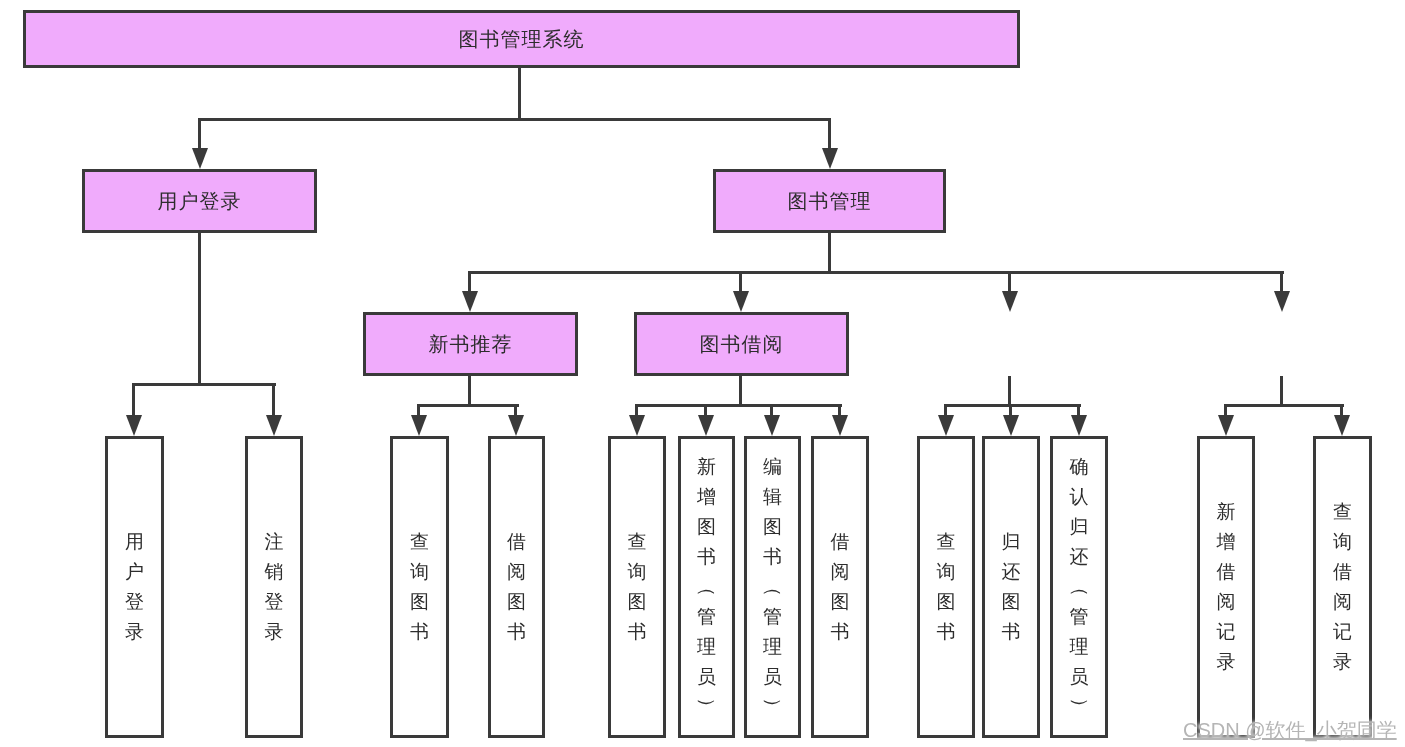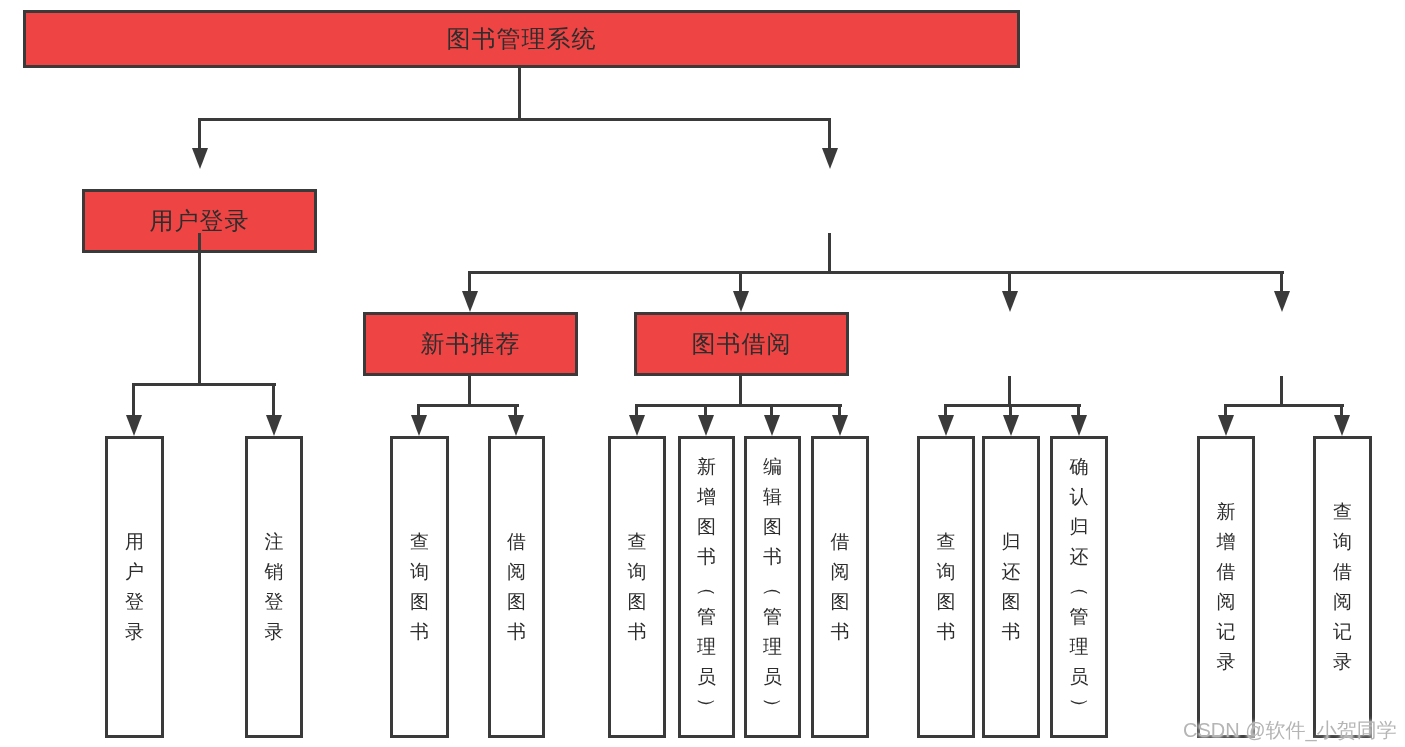--- a/index.html
+++ b/index.html
@@ -7,23 +7,23 @@
     position:relative;
     width:1405px;height:747px;
     background:#ffffff;
     font-family:"Liberation Sans","DejaVu Sans",sans-serif;
     color:#2d2d2d;
     overflow:hidden;
   }
   .hbox{
     position:absolute;
     border:3px solid #3a3a3a;
-    background:#ef4444;
+    background:#f0abfc;
     display:flex;align-items:center;justify-content:center;
-    font-size:24px;letter-spacing:1px;
+    font-size:20px;letter-spacing:1px;
     box-sizing:border-box;
   }
   .vbox{
     position:absolute;
     top:436px;height:302px;
     border:3px solid #3a3a3a;
     background:#ffffff;
     display:flex;flex-direction:column;align-items:center;justify-content:center;
     box-sizing:border-box;
   }
@@ -35,41 +35,44 @@
   .arrow{
     position:absolute;width:0;height:0;
     border-left:8px solid transparent;
     border-right:8px solid transparent;
     border-top:21px solid #3a3a3a;
   }
   .watermark{
     position:absolute;left:1183px;top:717px;
     font-size:20px;color:#b5b5b5;
     text-shadow:0 0 3px #ffffff,0 0 5px #ffffff;
-    z-index:5;white-space:nowrap;
+    z-index:5;white-space:nowrap;text-decoration:underline;
   }
 </style>
 </head>
 <body>
 
 <div id="canvas">
 
   <div class="hbox" style="left:23px;top:10px;width:997px;height:58px;">
     <span>图书管理系统</span>
   </div>
 
   <div class="vline" style="left:518px;top:66px;height:54px;"></div>
   <div class="hline" style="left:198px;top:118px;width:633px;"></div>
   <div class="vline" style="left:198px;top:121px;height:29px;"></div>
   <div class="arrow" style="left:192px;top:148px;"></div>
   <div class="vline" style="left:828px;top:121px;height:29px;"></div>
   <div class="arrow" style="left:822px;top:148px;"></div>
 
-  <div class="hbox" style="left:82px;top:169px;width:235px;height:64px;margin-top:20px;">
+  <div class="hbox" style="left:82px;top:169px;width:235px;height:64px;">
     <span>用户登录</span>
+  </div>
+  <div class="hbox" style="left:713px;top:169px;width:233px;height:64px;">
+    <span>图书管理</span>
   </div>
 
   <div class="vline" style="left:198px;top:233px;height:152px;"></div>
   <div class="hline" style="left:132px;top:383px;width:144px;"></div>
   <div class="vline" style="left:132px;top:386px;height:31px;"></div>
   <div class="arrow" style="left:126px;top:415px;"></div>
   <div class="vline" style="left:272px;top:386px;height:31px;"></div>
   <div class="arrow" style="left:266px;top:415px;"></div>
 
   <div class="vline" style="left:828px;top:233px;height:41px;"></div>

